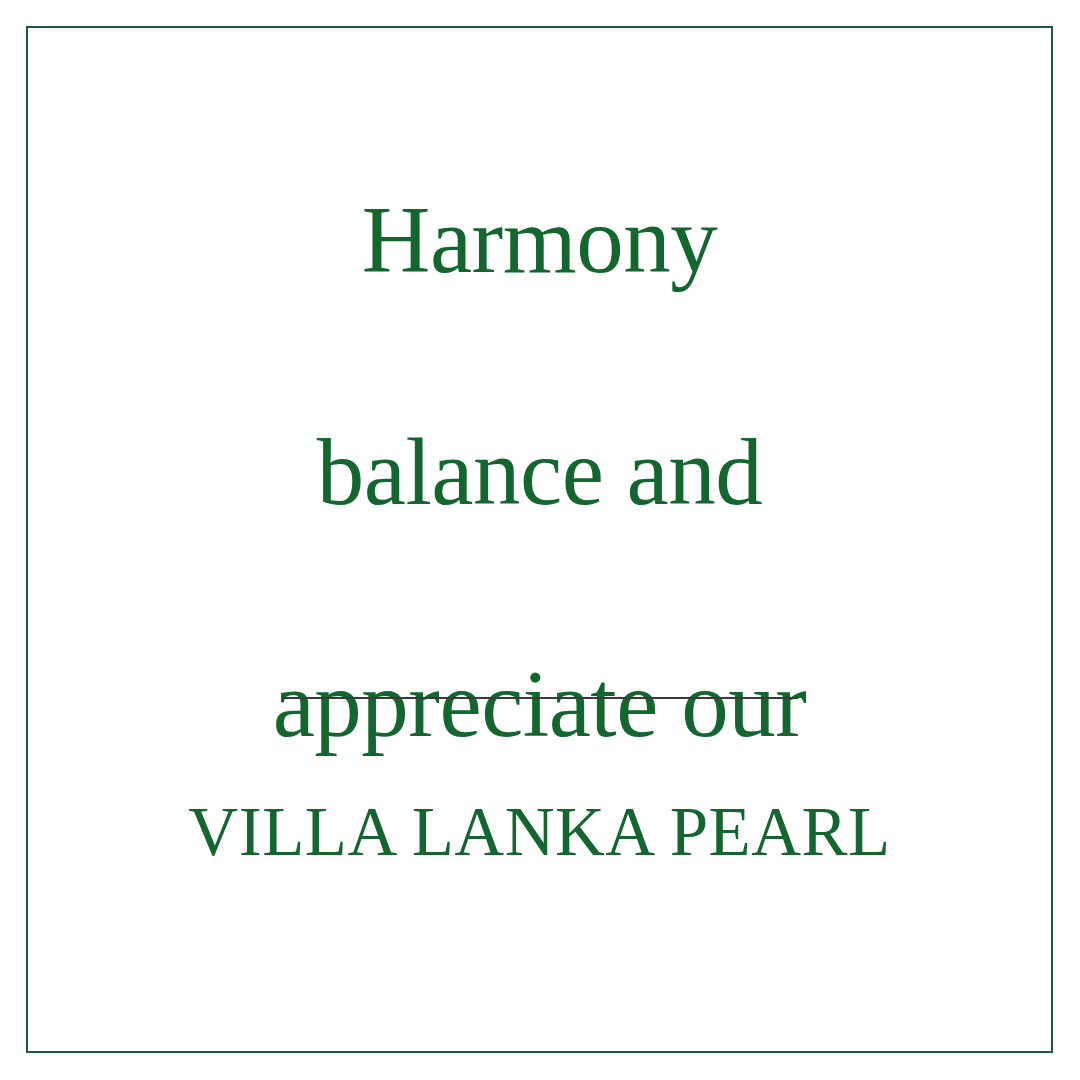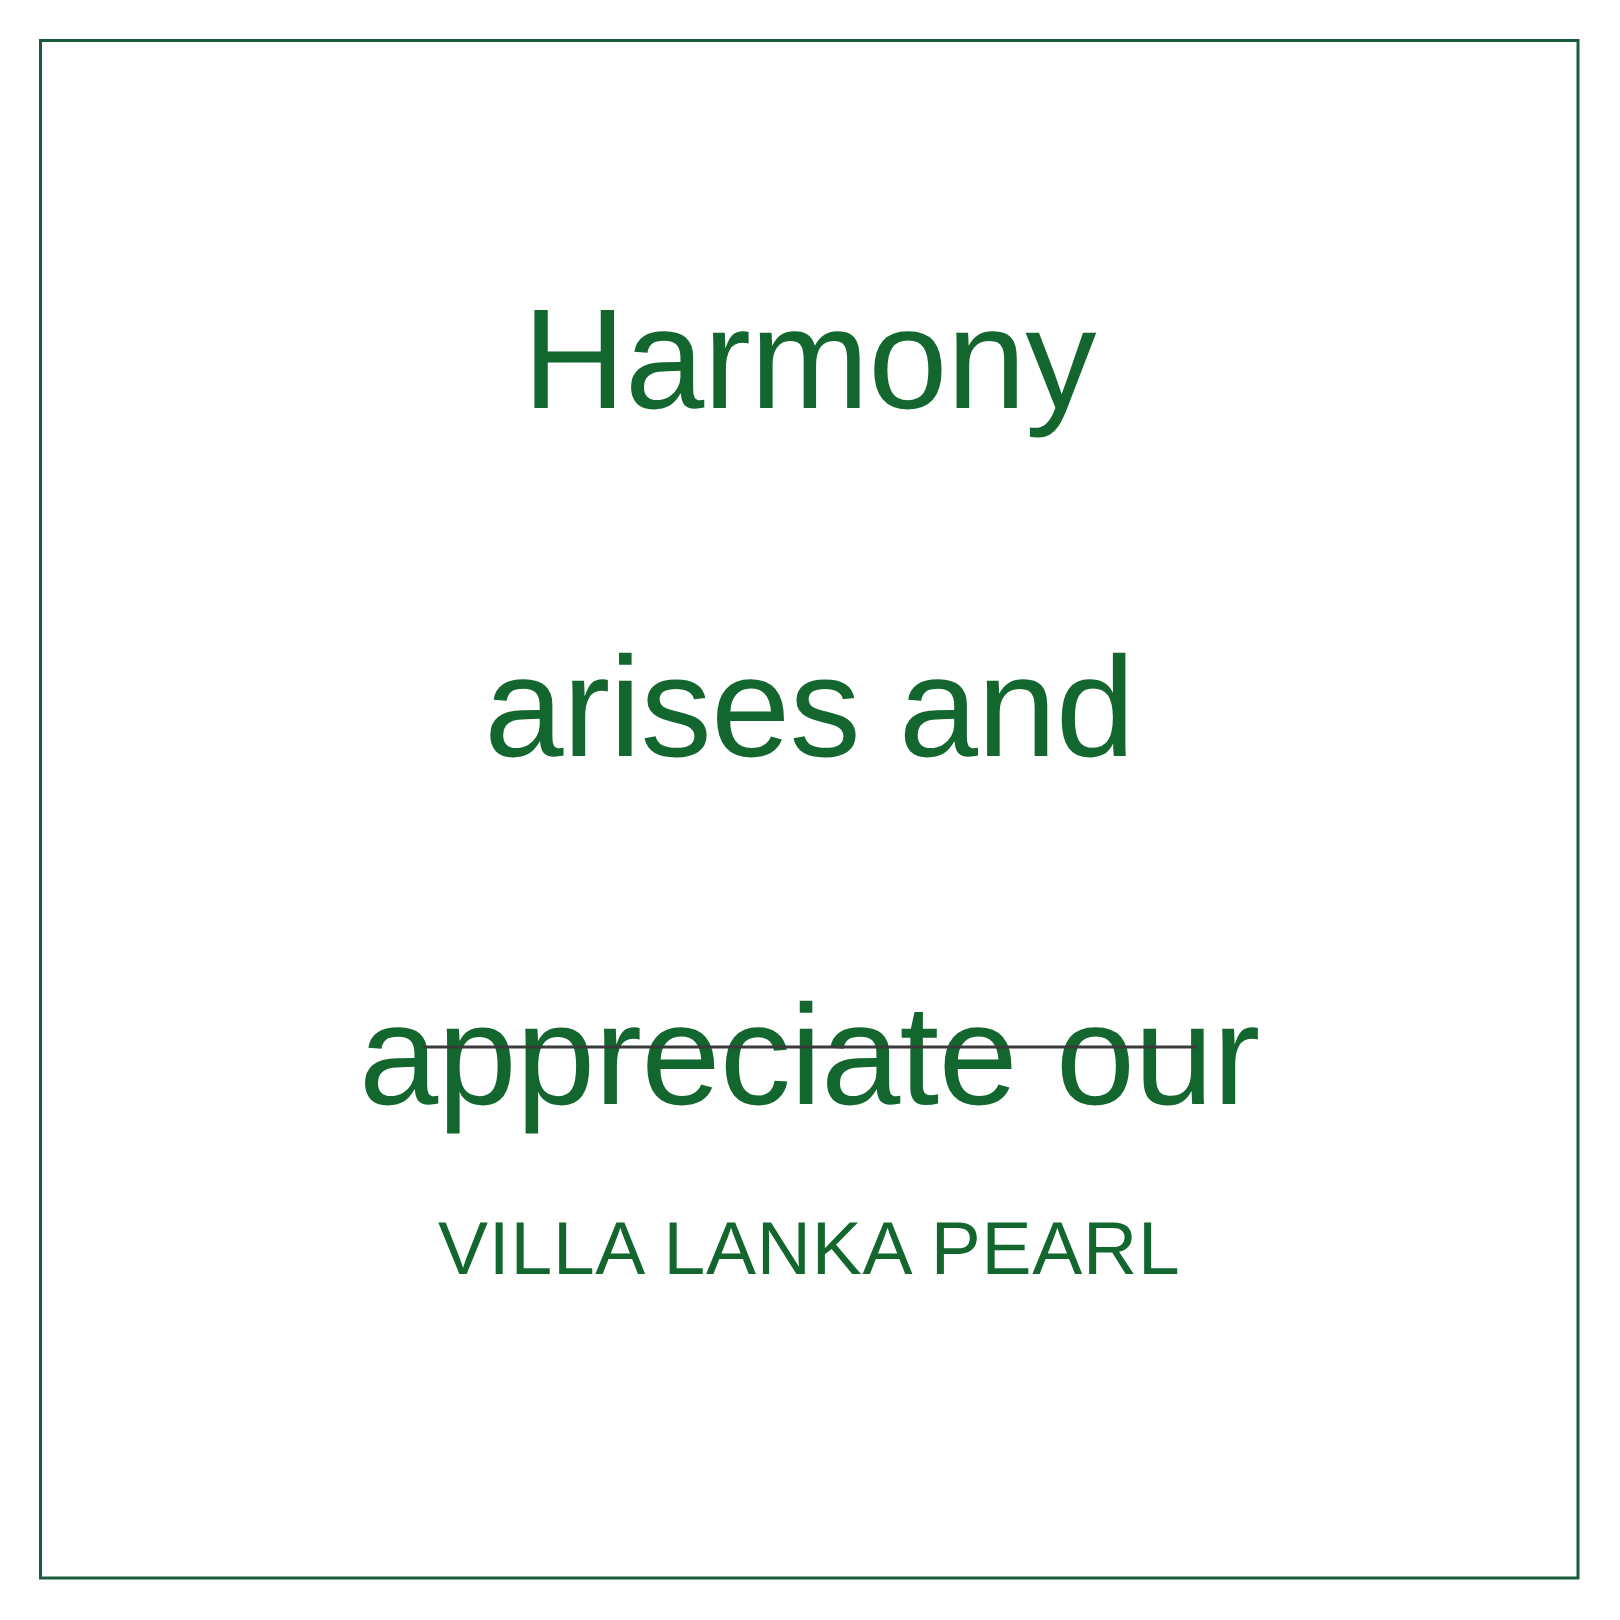--- a/index.html
+++ b/index.html
@@ -7,21 +7,21 @@
     padding: 0;
     background: #ffffff;
   }
 
   #card {
     position: relative;
     width: 1080px;
     height: 1076px;
     background: #ffffff;
     overflow: hidden;
-    font-family: Liberation Sans, sans-serif;
+    font-family: Liberation Serif, serif;
   }
 
   
   #frame {
     position: absolute;
     left: 26px;
     top: 26px;
     width: 1027px;
     height: 1027px;
     border: 2px solid #1a5b3c;
@@ -74,38 +74,38 @@
   }
 
   
   #attribution {
     position: absolute;
     left: 0;
     top: 764px;
     width: 100%;
     text-align: center;
     color: #13672e;
-    font-size: 50px;
+    font-size: 69px;
     line-height: 84px;
     font-weight: 400;
     letter-spacing: 0.5px;
   }
 </style>
 </head>
 <body>
 
 <div id="card">
 
   <div id="frame"></div>
 
   <div id="content">
 
     <div id="quote">
       <span class="quote-line">Harmony</span>
-      <span class="quote-line">arises and</span>
+      <span class="quote-line">balance and</span>
       <span class="quote-line">appreciate our</span>
       
     </div>
 
     <div id="divider-wrap">
       <div id="divider"></div>
     </div>
 
     <div id="attribution">VILLA LANKA PEARL</div>
 

